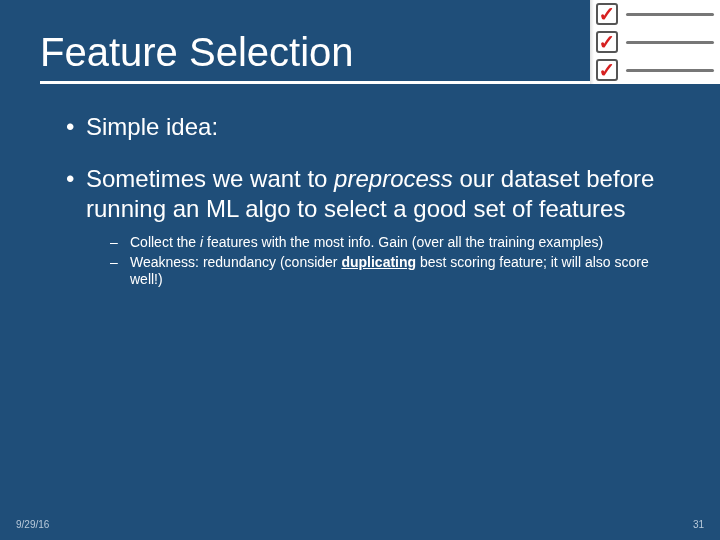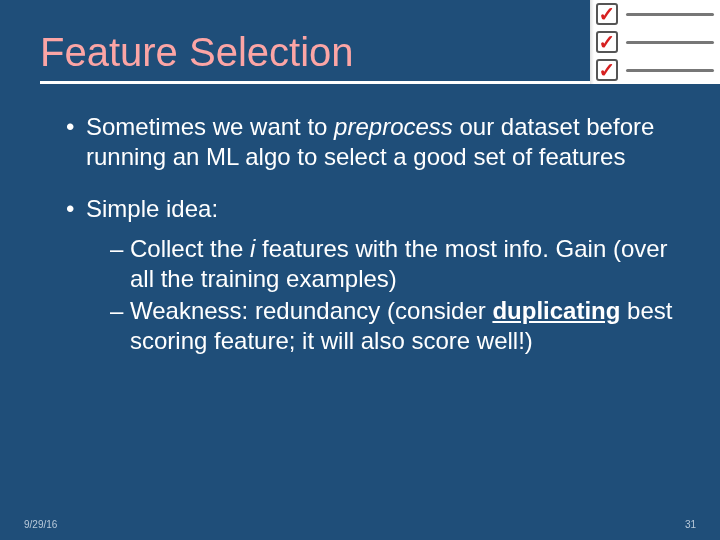--- a/index.html
+++ b/index.html
@@ -14,21 +14,21 @@
   }
   .slide {
     width: 100%;
     height: 100%;
     position: relative;
     padding: 30px 40px 0 40px;
   }
   .title {
     font-size: 40px;
     font-weight: normal;
-    color: #fca5a5;
+    color: #ffffff;
     margin-bottom: 6px;
   }
   .title-underline {
     border: none;
     border-top: 3px solid #ffffff;
     margin-bottom: 28px;
     width: 100%;
   }
   .bullet-l1 {
     font-size: 24px;
@@ -43,21 +43,21 @@
     position: absolute;
     left: 0;
     top: 0;
   }
   .bullet-l2-wrap {
     margin-left: 70px;
     margin-top: -12px;
     margin-bottom: 20px;
   }
   .bullet-l2 {
-    font-size: 24px;
+    font-size: 14px;
     line-height: 1.25;
     position: relative;
     padding-left: 20px;
     margin-bottom: 2px;
   }
   .bullet-l2::before {
     content: "–";
     position: absolute;
     left: 0;
     top: 0;
@@ -65,21 +65,21 @@
   .italic { font-style: italic; }
   .underline { text-decoration: underline; font-weight: bold; }
   .footer {
     position: absolute;
     bottom: 10px;
     left: 0;
     width: 100%;
     display: flex;
     justify-content: space-between;
     align-items: center;
-    padding: 0 24px;
+    padding: 0 16px;
     font-size: 10px;
     color: #b8c9da;
   }
   .footer-center {
     position: absolute;
     left: 50%;
     transform: translateX(-50%);
   }
   .checklist {
     position: absolute;
@@ -154,25 +154,25 @@
       <div class="check-box">
           <span class="check-mark">✓</span>
         </div>
       <div class="check-line"></div>
     </div>
   </div>
 
   <h1 class="title">Feature Selection</h1>
   <hr class="title-underline">
 
+  <div class="bullet-l1">Simple idea:</div>
+
   <div class="bullet-l1">
     <span>Sometimes we want to </span><span class="italic">preprocess</span><span> our dataset before running an ML algo to select a good set of features</span>
   </div>
-
-  <div class="bullet-l1">Simple idea:</div>
 
   <div class="bullet-l2-wrap">
     <div class="bullet-l2">
       <span>Collect the </span><span class="italic">i</span><span> features with the most info. Gain (over all the training examples)</span>
     </div>
     <div class="bullet-l2">
       <span>Weakness: redundancy (consider </span><span class="underline">duplicating</span><span> best scoring feature; it will also score well!)</span>
     </div>
   </div>
 

